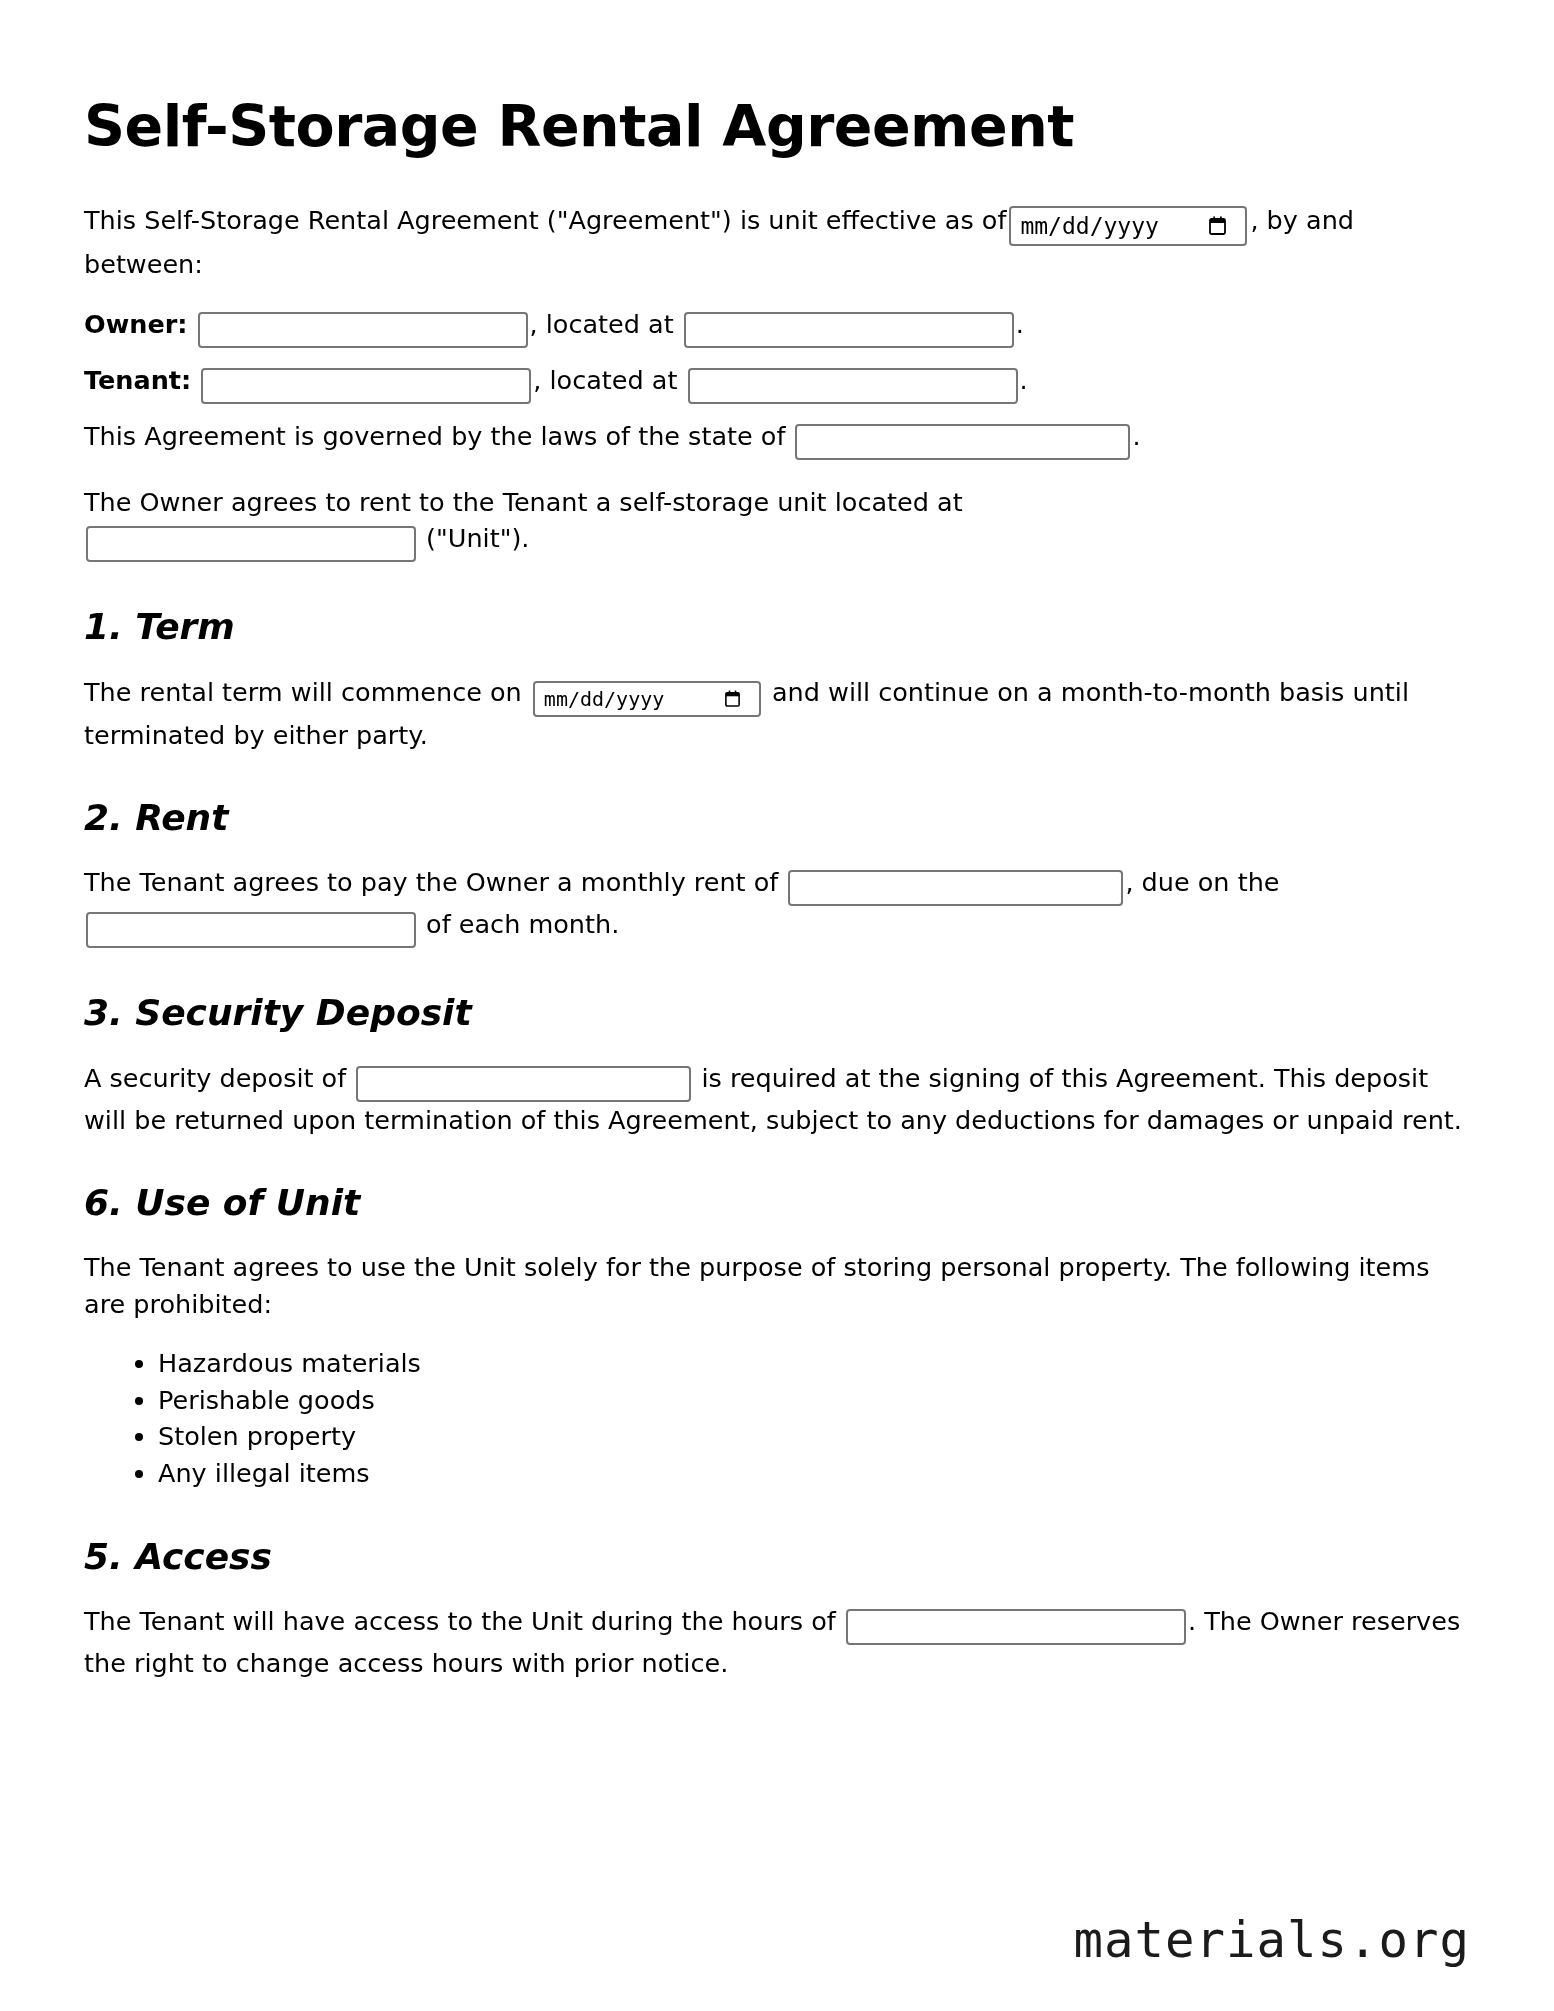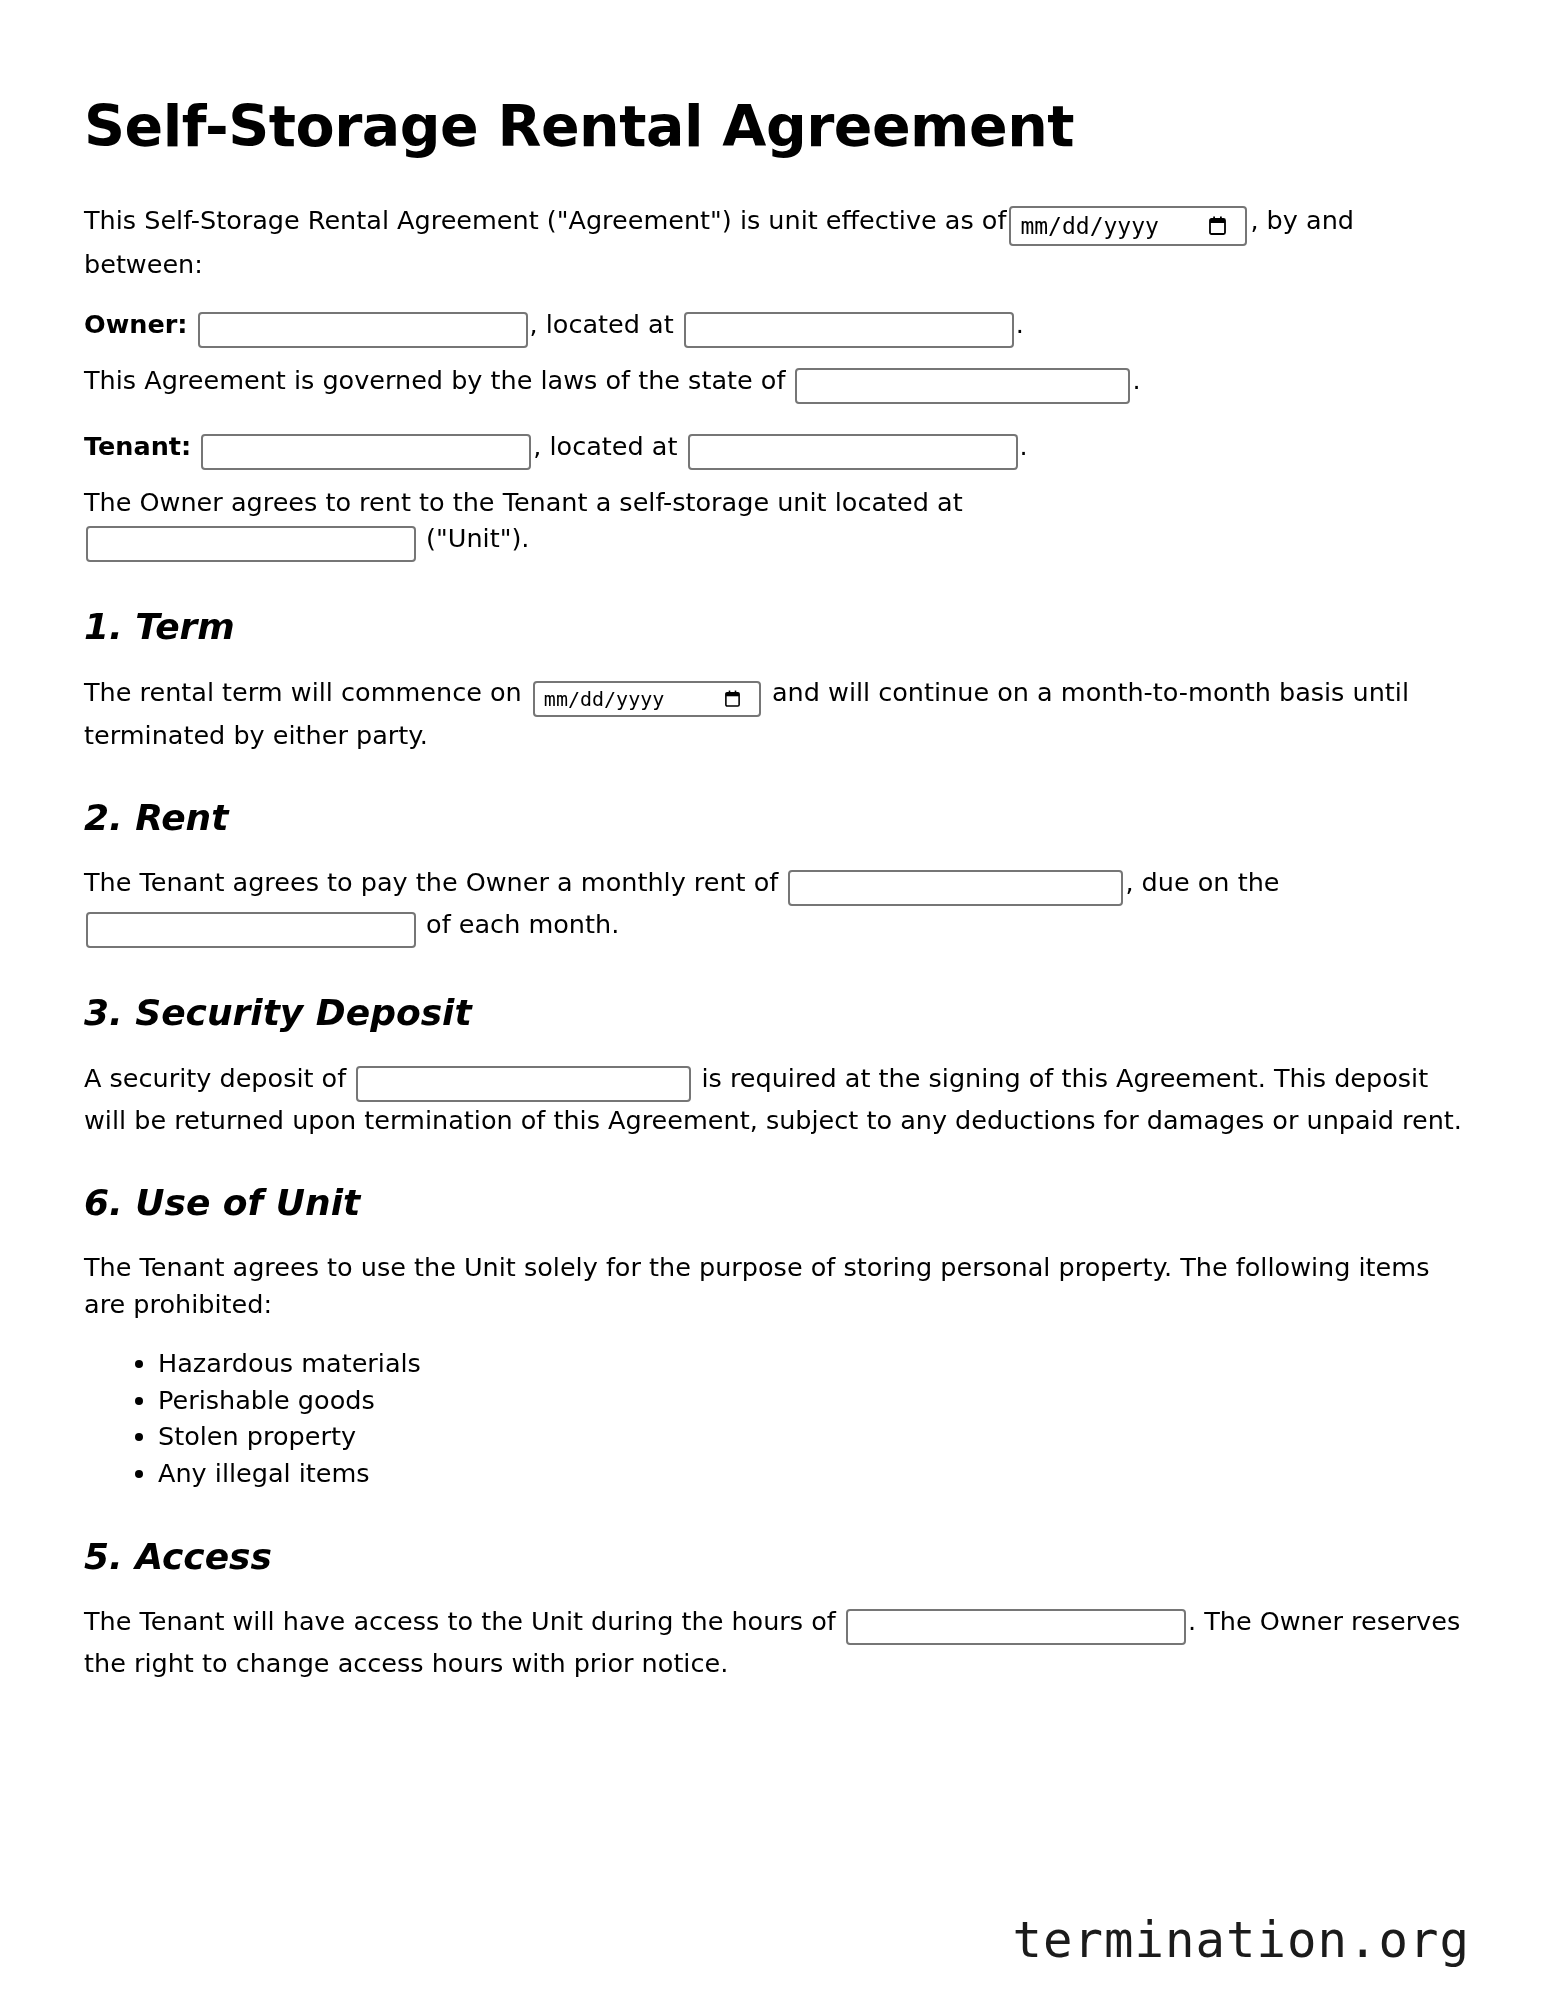--- a/index.html
+++ b/index.html
@@ -141,23 +141,23 @@
             <rect x="1" y="3" width="15" height="15" rx="1.5" fill="none" stroke="#000" stroke-width="1.8"></rect>
             <rect x="1" y="3" width="15" height="4" fill="#000"></rect>
             <rect x="4.2" y="0.5" width="1.8" height="4" fill="#000"></rect>
             <rect x="11" y="0.5" width="1.8" height="4" fill="#000"></rect>
           </svg>
         </span>
       </span><span>, by and between:</span></p>
 
   <p class="para tight"><span class="lbl-bold">Owner:</span> <input class="fld w-name" type="text" placeholder="" style=""><span>, located at</span> <input class="fld w-addr" type="text" placeholder="" style=""><span>.</span></p>
 
+  <p class="para tight"><span class="lbl-bold">Tenant:</span> <input class="fld w-name" type="text" placeholder="" style=""><span>, located at</span> <input class="fld w-addr" type="text" placeholder="" style=""><span>.</span></p>
+
   <p class="para"><span>This Agreement is governed by the laws of the state of</span> <input class="fld w-state" type="text" placeholder="" style=""><span>.</span></p>
-
-  <p class="para tight"><span class="lbl-bold">Tenant:</span> <input class="fld w-name" type="text" placeholder="" style=""><span>, located at</span> <input class="fld w-addr" type="text" placeholder="" style=""><span>.</span></p>
 
   <p class="para"><span>The Owner agrees to rent to the Tenant a self-storage unit located at</span><br><input class="fld w-unit" type="text" placeholder="" style=""> <span>("Unit").</span></p>
 
   <h2 class="section-heading">1. Term</h2>
   <p class="para"><span>The rental term will commence on</span> <span class="datefield date-sm">
         <span class="dtxt">mm/dd/yyyy</span>
         <span class="calicon">
           <svg width="15" height="17" viewBox="0 0 17 19" aria-hidden="true">
             <rect x="1" y="3" width="15" height="15" rx="1.5" fill="none" stroke="#000" stroke-width="1.8"></rect>
             <rect x="1" y="3" width="15" height="4" fill="#000"></rect>
@@ -178,15 +178,15 @@
   <ul class="prohibited">
     <li>Hazardous materials</li>
     <li>Perishable goods</li>
     <li>Stolen property</li>
     <li>Any illegal items</li>
   </ul>
 
   <h2 class="section-heading">5. Access</h2>
   <p class="para"><span>The Tenant will have access to the Unit during the hours of</span> <input class="fld w-hours" type="text" placeholder="" style=""><span>. The Owner reserves the right to change access hours with prior notice.</span></p>
 
-  <div class="footer-mark">termination.org</div>
+  <div class="footer-mark">materials.org</div>
 
 </div>
 
 </body></html>

